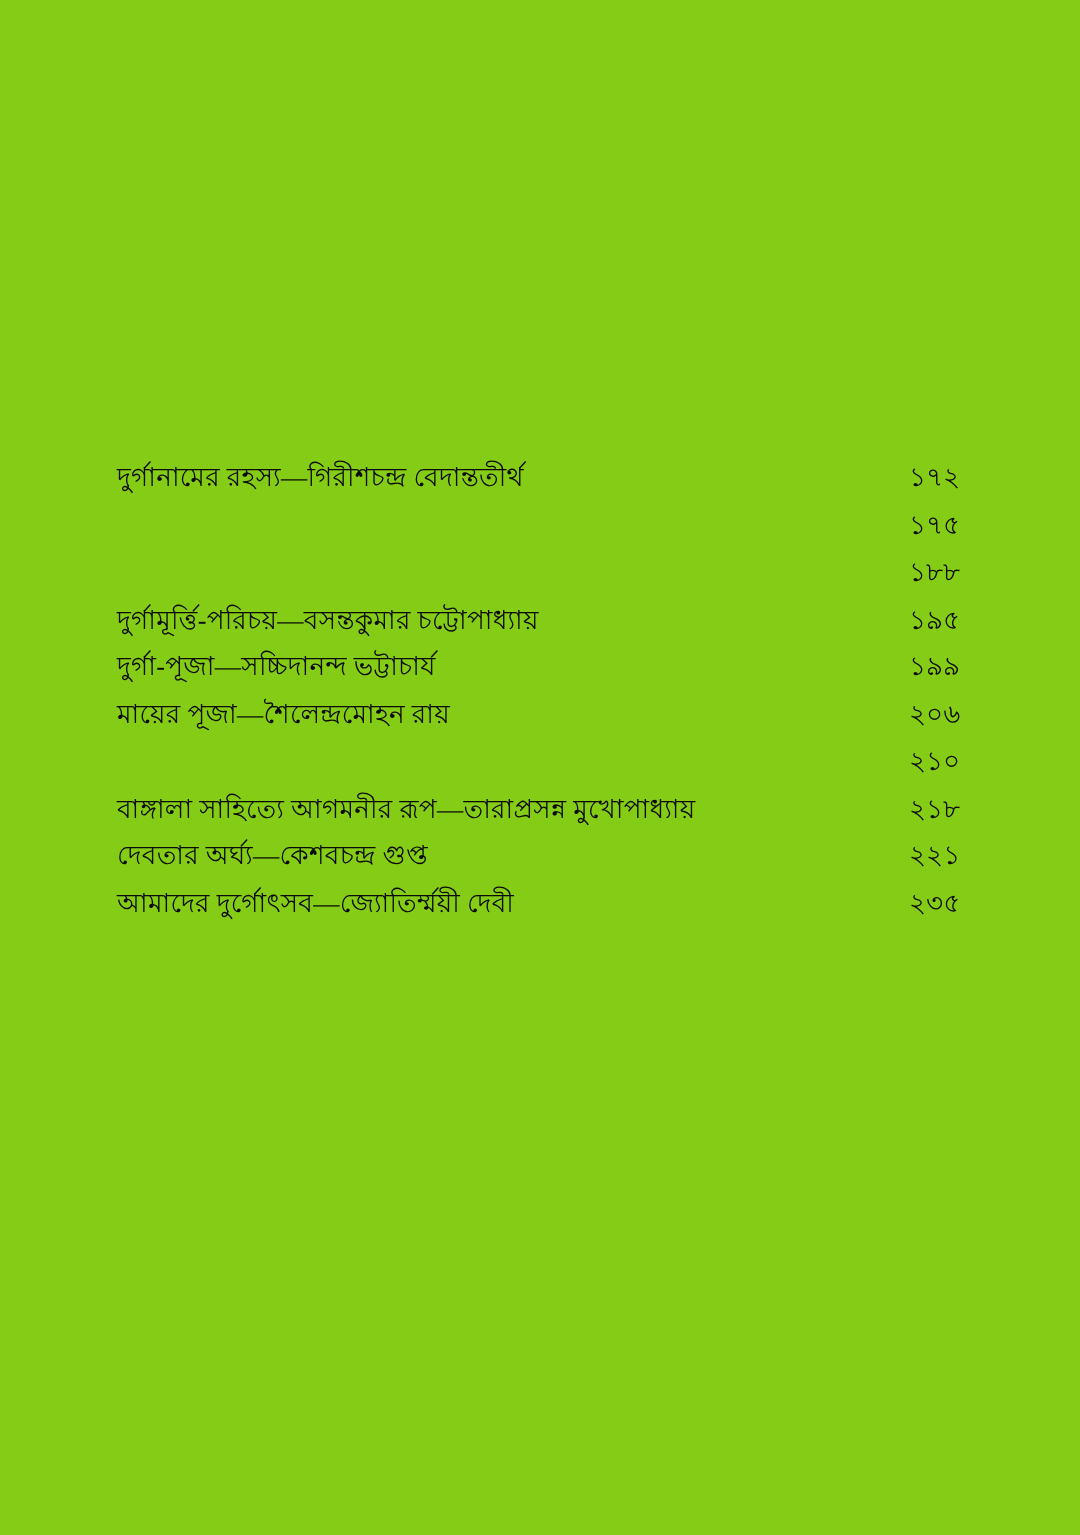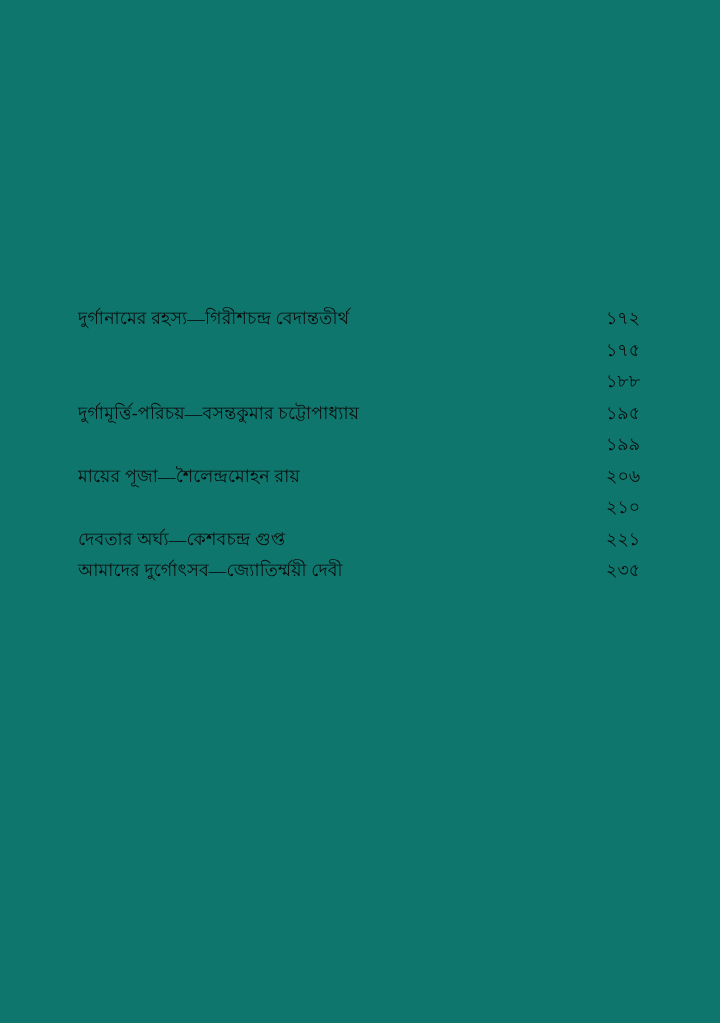--- a/index.html
+++ b/index.html
@@ -13,21 +13,21 @@
     position: relative;
     font-family: "Liberation Serif", "DejaVu Serif", serif;
     color: #0a0a0a;
   }
   .page {
     position: absolute;
     top: 0;
     left: 0;
     width: 720px;
     height: 1023px;
-    background: #0f766e;
+    background: #84cc16;
   }
   .toc {
     position: absolute;
     top: 305px;
     left: 78px;
     width: 580px;
   }
   .toc-row {
     display: flex;
     align-items: baseline;
@@ -66,31 +66,37 @@
       <div class="toc-row">
         <span class="spacer"></span>
         <span class="toc-page">১৮৮</span>
       </div>
       <div class="toc-row">
         <span class="toc-title">দুর্গামূর্ত্তি-পরিচয়—বসন্তকুমার চট্টোপাধ্যায়</span>
         <span class="spacer"></span>
         <span class="toc-page">১৯৫</span>
       </div>
       <div class="toc-row">
+        <span class="toc-title">দুর্গা-পূজা—সচ্চিদানন্দ ভট্টাচার্য</span>
         <span class="spacer"></span>
         <span class="toc-page">১৯৯</span>
       </div>
       <div class="toc-row">
         <span class="toc-title">মায়ের পূজা—শৈলেন্দ্রমোহন রায়</span>
         <span class="spacer"></span>
         <span class="toc-page">২০৬</span>
       </div>
       <div class="toc-row">
         <span class="spacer"></span>
         <span class="toc-page">২১০</span>
+      </div>
+      <div class="toc-row">
+        <span class="toc-title">বাঙ্গালা সাহিত্যে আগমনীর রূপ—তারাপ্রসন্ন মুখোপাধ্যায়</span>
+        <span class="spacer"></span>
+        <span class="toc-page">২১৮</span>
       </div>
       <div class="toc-row">
         <span class="toc-title">দেবতার অর্ঘ্য—কেশবচন্দ্র গুপ্ত</span>
         <span class="spacer"></span>
         <span class="toc-page">২২১</span>
       </div>
       <div class="toc-row">
         <span class="toc-title">আমাদের দুর্গোৎসব—জ্যোতির্ম্ময়ী দেবী</span>
         <span class="spacer"></span>
         <span class="toc-page">২৩৫</span>

